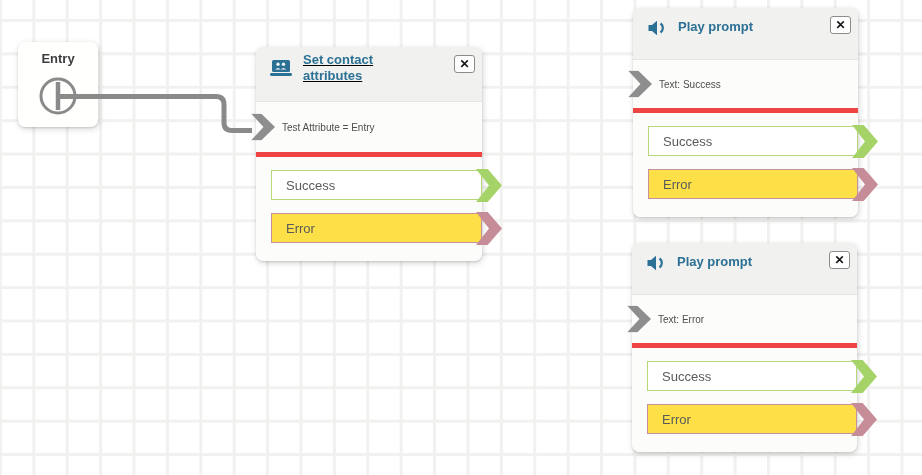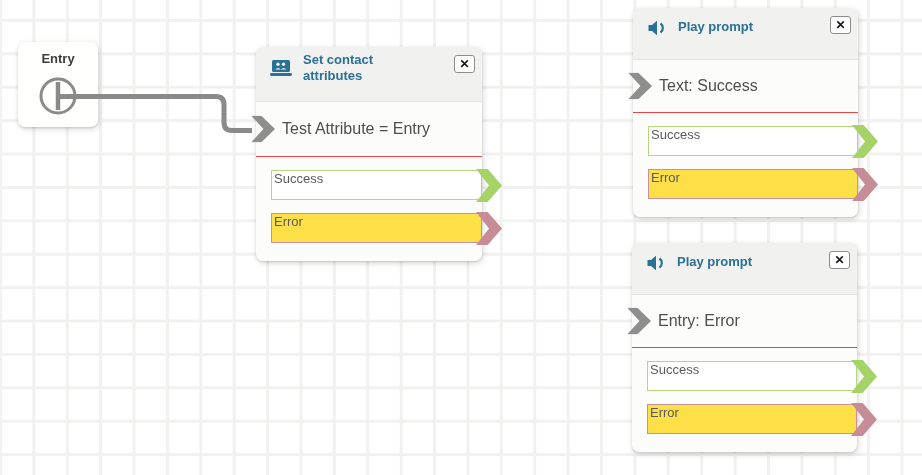--- a/index.html
+++ b/index.html
@@ -39,57 +39,57 @@
   }
   .n0 { left:256px; top:47px;  width:226px; }
   .n1 { left:633px; top:8px;   width:225px; }
   .n2 { left:632px; top:243px; width:225px; }
 
   .node-header {
     position:relative; display:flex; align-items:center;
     background:#f1f1ef; border-bottom:1px solid #e4e4e1;
     border-radius:7px 7px 0 0; padding:0 34px 12px 14px;
   }
-  .n0 .node-header { height:55px; }
+  .n0 .node-header { height:55px;text-decoration:underline; }
   .n1 .node-header, .n2 .node-header { height:52px; }
 
   .node-title {
     margin-left:11px; font-size:13px; font-weight:bold;
     color:#2b7095; line-height:1.25; max-width:122px;
   }
   .header-icon { flex:none; display:block; }
 
   .close-btn {
     position:absolute; top:8px; right:7px; width:21px; height:18px;
     background:#ffffff; border:1.5px solid #8c8c8c; border-radius:3px;
     display:flex; align-items:center; justify-content:center;
     font-size:12px; font-weight:bold; color:#151515; cursor:pointer;
     line-height:1;
   }
 
   .node-body { padding-bottom:18px; }
 
   .param-row {
     position:relative; display:flex; align-items:center;
-    padding:0 14px 0 26px; border-bottom:1px solid #ef4444;
-    font-size:16px; color:#4e4e4e;
+    padding:0 14px 0 26px; border-bottom:5px solid #ef4444;
+    font-size:10px; color:#4e4e4e;
   }
   .n0 .param-row { height:55px; }
   .n1 .param-row, .n2 .param-row { height:53px; }
 
   .arrow-in {
     position:absolute; left:-5px; top:50%; transform:translateY(-50%);
     width:24px; height:27px; background:#8e8e8e;
     clip-path:polygon(0 0, 42% 0, 100% 50%, 42% 100%, 0 100%, 52% 50%);
   }
 
   .output {
     position:relative; height:30px; margin:13px 0 0 15px;
     width:calc(100% - 15px);
-    display:flex; padding-left:2px;
+    display:flex; align-items:center; padding-left:14px;
     font-size:13px; color:#5a5a5a; border:1px solid transparent;
   }
   .output:first-of-type { margin-top:11px; }
   .output.success { background:#ffffff; border-color:#b6d87a; }
   .output.error   { background:#fde047; border-color:#c9909b; }
 
   .chevron-out {
     position:absolute; right:-21px; top:-2px; width:26px; height:33px;
     clip-path:polygon(0 0, 45% 0, 100% 50%, 45% 100%, 0 100%, 50% 50%);
   }
@@ -172,21 +172,21 @@
       <svg class="header-icon" width="20" height="18" viewBox="0 0 20 18">
         <path d="M1.5 6 h3.5 l5 -4.2 v14.4 l-5 -4.2 h-3.5 z" fill="#2b7095"></path>
         <path d="M13.5 4.5 a5.5 5.5 0 0 1 0 9" fill="none" stroke="#2b7095" stroke-width="2.2"></path>
       </svg>
       <span class="node-title">Play prompt</span>
       <span class="close-btn">✕</span>
     </div>
     <div class="node-body">
       <div class="param-row">
         <span class="arrow-in"></span>
-        <span>Entry: Error</span>
+        <span>Text: Error</span>
       </div>
       <div class="output success">
         <span>Success</span>
         <span class="chevron-out"></span>
       </div>
       <div class="output error">
         <span>Error</span>
         <span class="chevron-out"></span>
       </div>
     </div>

